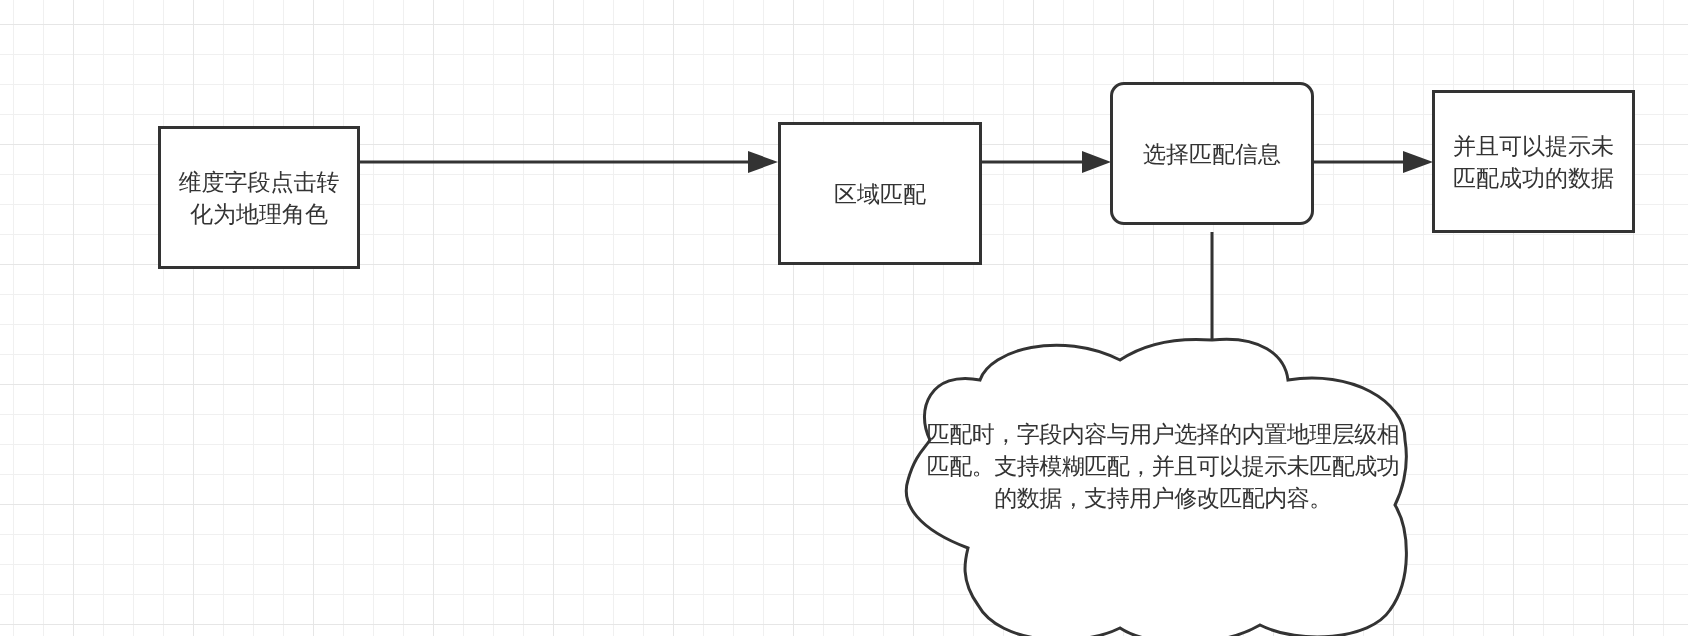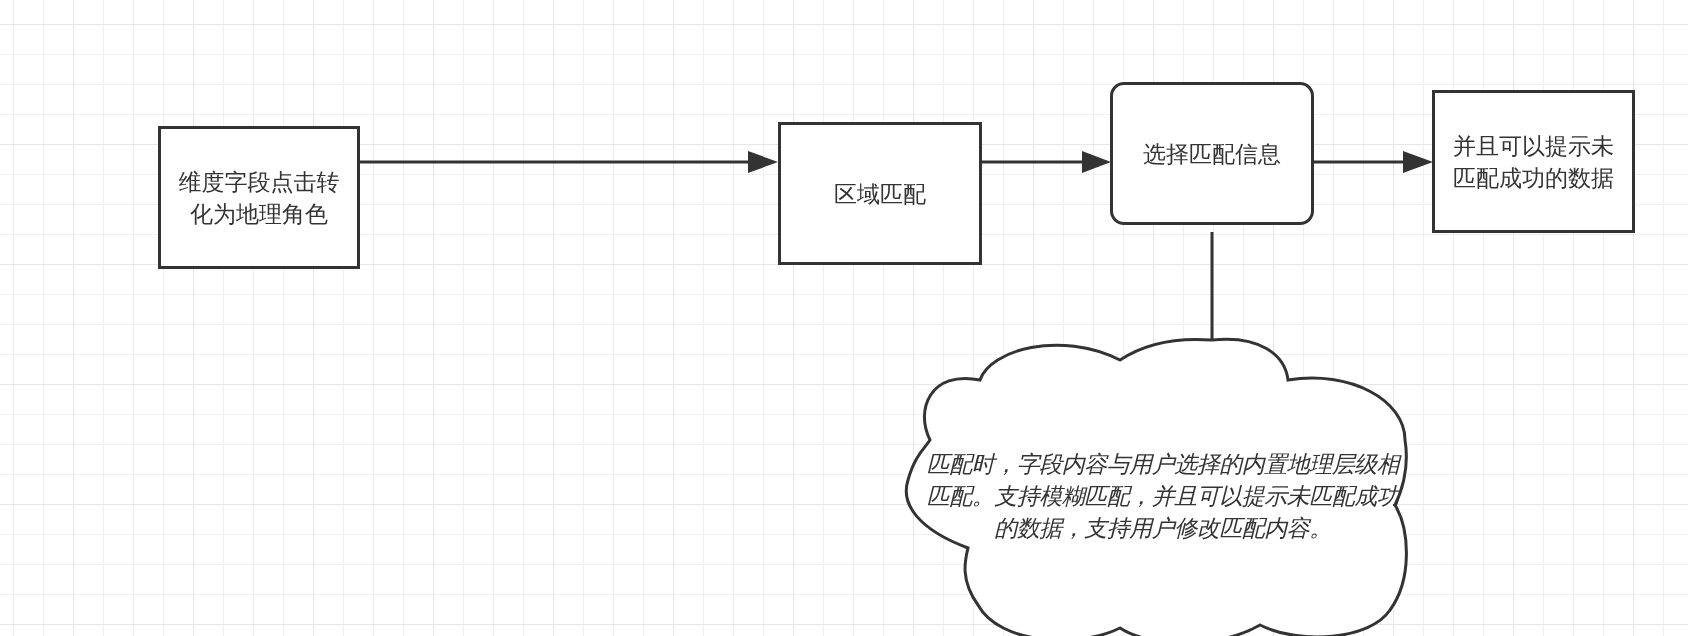--- a/index.html
+++ b/index.html
@@ -17,24 +17,23 @@
   }
   svg.canvas { position: absolute; left: 0; top: 0; }
   .node {
     position: absolute; box-sizing: border-box;
     background: #fff; border: 3px solid #333;
     display: flex; align-items: center; justify-content: center;
     text-align: center; color: #333; font-size: 23px; line-height: 32px;
     padding: 0 8px;
   }
   .cloud-text {
-    position: absolute; left: 920px; top: 448px; width: 486px;
+    position: absolute; left: 920px; top: 418px; width: 486px;
     text-align: center; color: #333; font-size: 23px; line-height: 32px;
     letter-spacing: -0.5px;
-    font-style: italic;
   }
 </style>
 </head>
 <body>
 
 <svg class="canvas" width="1688" height="636">
   <defs>
     <marker id="arrowhead" markerWidth="10" markerHeight="10" refX="9" refY="5" orient="auto" markerUnits="userSpaceOnUse" viewBox="0 0 10 10">
       <path d="M0,0 L10,5 L0,10 Z" fill="#333"></path>
     </marker>

